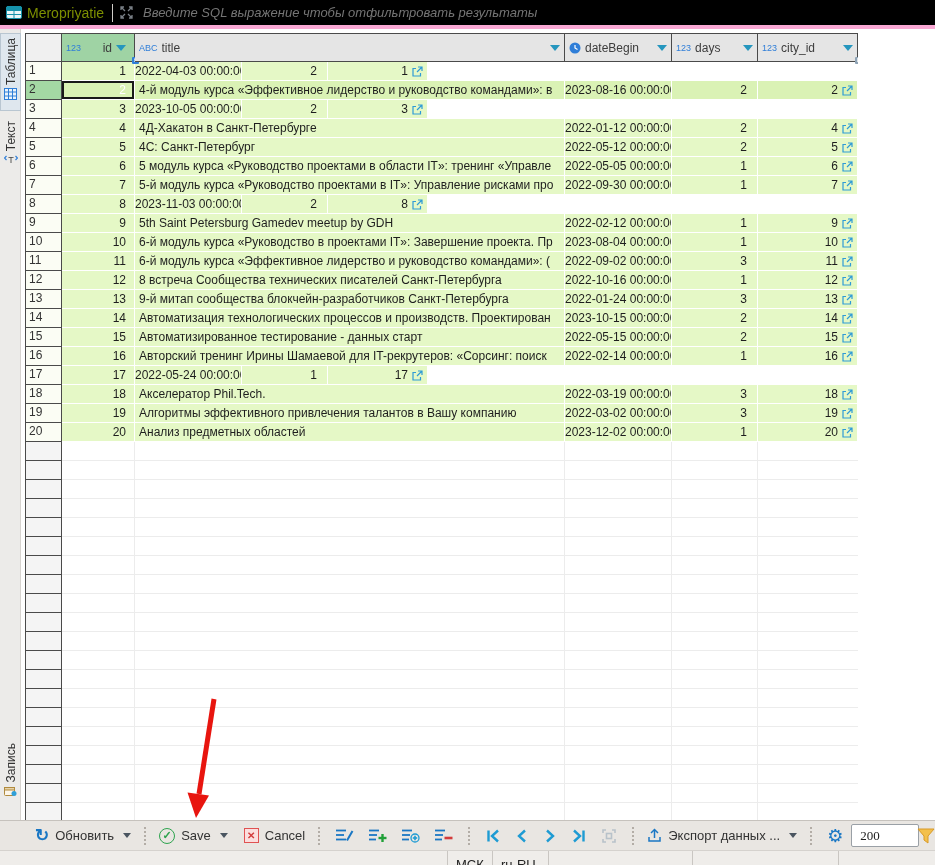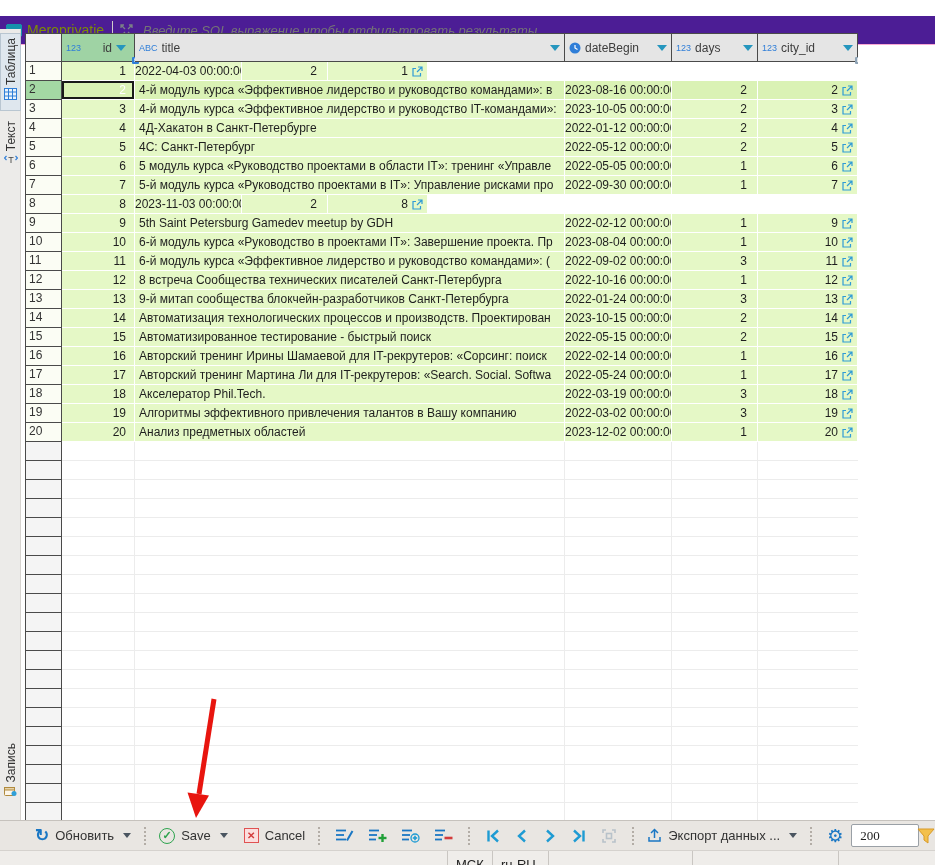--- a/index.html
+++ b/index.html
@@ -1,21 +1,21 @@
 <!DOCTYPE html>
 <html style="--accent: #1a77c4; --cell-green: #e5f8c6; --selection-green: #8fd58f; --save-green: #2ea44f; --cancel-red: #d23b3b; --arrow-red: #e8150f; --tab-olive: #7d8f01;"><head>
 <meta charset="utf-8">
 <style>
   * { margin:0; padding:0; box-sizing:border-box; }
   html,body { width:935px; height:865px; background:#fff; overflow:hidden;
     font-family:"Liberation Sans", sans-serif; position:relative; }
 
   
-  .topbar { position:absolute; left:0; top:0; width:935px; height:29px; background:#4c1d95;
-    border-bottom:1px solid #f9a8d4; display:flex; align-items:center;margin-top:16px; }
+  .topbar { position:absolute; left:0; top:0; width:935px; height:29px; background:#000000;
+    border-bottom:4px solid #f9a8d4; display:flex; align-items:center; }
   .restab { display:flex; align-items:center; gap:5px; padding:0 8px 0 6px; height:100%; }
   .restab-label { color:#7d8f01; font-size:14px; }
   .topbar-sep { width:1px; height:18px; background:#d0cdc9; }
   .expand-btn { display:flex; align-items:center; justify-content:center; width:26px; height:100%; }
   .filter-input { flex:1; border:none; outline:none; font-style:italic; color:#a9a9a9;
     font-size:13px; font-family:"Liberation Sans",sans-serif; padding-left:4px; background:transparent; }
 
   
   .leftstrip { position:absolute; left:0; top:29px; width:21px; height:791px;
     background:#ecebe9; border-right:1px solid #d6d3cf; }
@@ -209,21 +209,20 @@
       <span>2</span>
       <svg width="11" height="11" viewBox="0 0 11 11">
         <path d="M4 2.5 H1 V10 H8.5 V7" fill="none" stroke="#2e9bd6" stroke-width="1.2"></path>
         <path d="M6 1 H10 V5 M10 1 L5 6" fill="none" stroke="#2e9bd6" stroke-width="1.2"></path>
       </svg>
     </div>
   </div>
       <div class="grow">
     <div class="rnum">3</div>
     <div class="dcell c-id">3</div>
-    <div class="dcell c-title">4-й модуль курса «Эффективное лидерство и руководство IT-командами»:</div>
     <div class="dcell c-date">2023-10-05 00:00:00</div>
     <div class="dcell c-days">2</div>
     <div class="dcell c-city">
       <span>3</span>
       <svg width="11" height="11" viewBox="0 0 11 11">
         <path d="M4 2.5 H1 V10 H8.5 V7" fill="none" stroke="#2e9bd6" stroke-width="1.2"></path>
         <path d="M6 1 H10 V5 M10 1 L5 6" fill="none" stroke="#2e9bd6" stroke-width="1.2"></path>
       </svg>
     </div>
   </div>
@@ -376,21 +375,21 @@
       <span>14</span>
       <svg width="11" height="11" viewBox="0 0 11 11">
         <path d="M4 2.5 H1 V10 H8.5 V7" fill="none" stroke="#2e9bd6" stroke-width="1.2"></path>
         <path d="M6 1 H10 V5 M10 1 L5 6" fill="none" stroke="#2e9bd6" stroke-width="1.2"></path>
       </svg>
     </div>
   </div>
       <div class="grow">
     <div class="rnum">15</div>
     <div class="dcell c-id">15</div>
-    <div class="dcell c-title">Автоматизированное тестирование - быстрый поиск</div>
+    <div class="dcell c-title">Автоматизированное тестирование - данных старт</div>
     <div class="dcell c-date">2022-05-15 00:00:00</div>
     <div class="dcell c-days">2</div>
     <div class="dcell c-city">
       <span>15</span>
       <svg width="11" height="11" viewBox="0 0 11 11">
         <path d="M4 2.5 H1 V10 H8.5 V7" fill="none" stroke="#2e9bd6" stroke-width="1.2"></path>
         <path d="M6 1 H10 V5 M10 1 L5 6" fill="none" stroke="#2e9bd6" stroke-width="1.2"></path>
       </svg>
     </div>
   </div>
@@ -404,21 +403,20 @@
       <span>16</span>
       <svg width="11" height="11" viewBox="0 0 11 11">
         <path d="M4 2.5 H1 V10 H8.5 V7" fill="none" stroke="#2e9bd6" stroke-width="1.2"></path>
         <path d="M6 1 H10 V5 M10 1 L5 6" fill="none" stroke="#2e9bd6" stroke-width="1.2"></path>
       </svg>
     </div>
   </div>
       <div class="grow">
     <div class="rnum">17</div>
     <div class="dcell c-id">17</div>
-    <div class="dcell c-title">Авторский тренинг Мартина Ли для IT-рекрутеров: «Search. Social. Softwa</div>
     <div class="dcell c-date">2022-05-24 00:00:00</div>
     <div class="dcell c-days">1</div>
     <div class="dcell c-city">
       <span>17</span>
       <svg width="11" height="11" viewBox="0 0 11 11">
         <path d="M4 2.5 H1 V10 H8.5 V7" fill="none" stroke="#2e9bd6" stroke-width="1.2"></path>
         <path d="M6 1 H10 V5 M10 1 L5 6" fill="none" stroke="#2e9bd6" stroke-width="1.2"></path>
       </svg>
     </div>
   </div>

